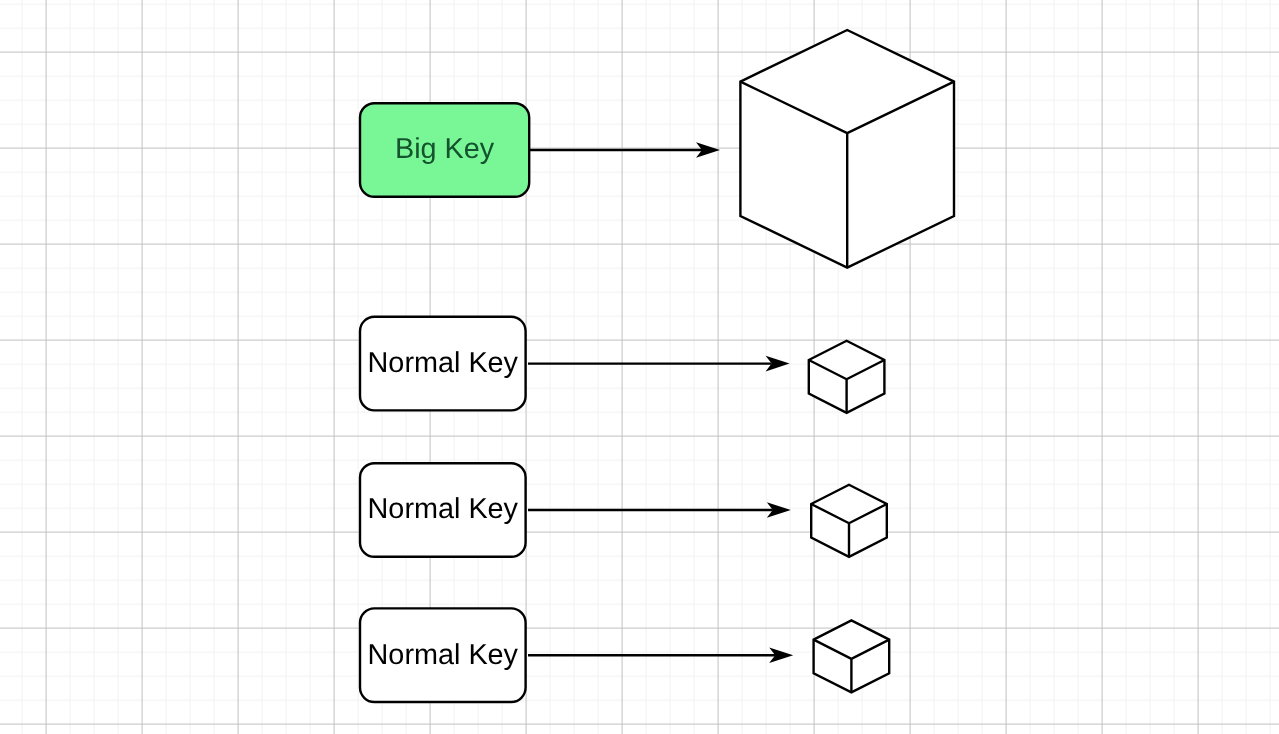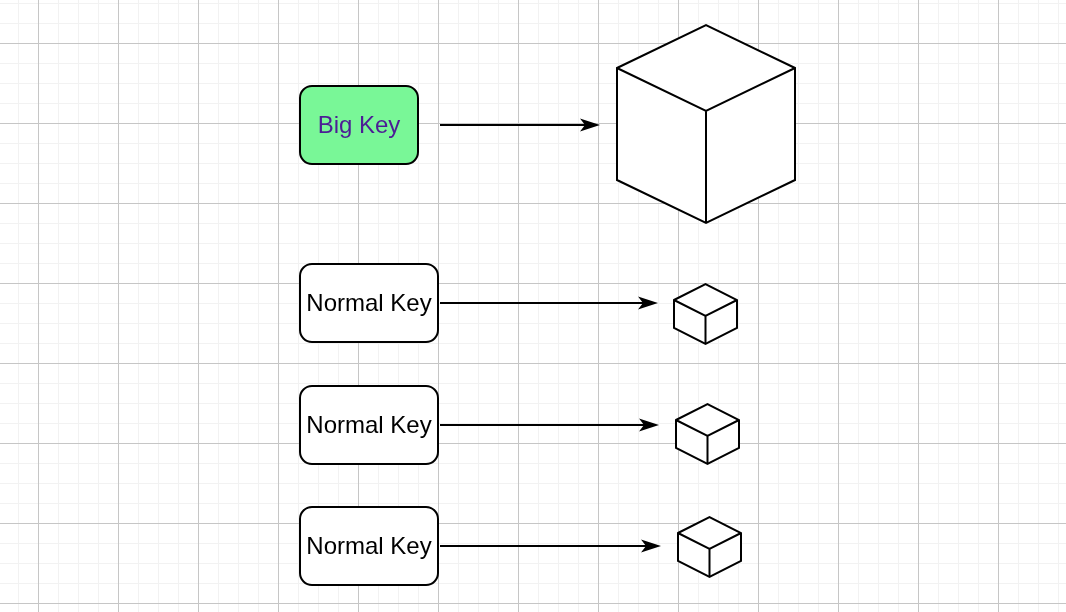--- a/index.html
+++ b/index.html
@@ -63,21 +63,21 @@
       <g>
         <path d="M 440 425 L 644 425" stroke="#000000" stroke-width="2" fill="none"></path>
         <path d="M 659 425 L 639 431.5 L 644 425 L 639 418.5 Z" fill="#000000" stroke="none"></path>
       </g>
       <g>
         <path d="M 440 546 L 646 546" stroke="#000000" stroke-width="2" fill="none"></path>
         <path d="M 661 546 L 641 552.5 L 646 546 L 641 539.5 Z" fill="#000000" stroke="none"></path>
       </g>
     </svg>
   <div class="layer" id="nodes">
-      <div class="node" style="left: 299px; top: 85px; width: 120px; height: 80px; background-color: rgb(121, 247, 151); border-color: rgb(0, 0, 0); color: #4c1d95;">
+      <div class="node" style="left: 299px; top: 85px; width: 143px; height: 80px; background-color: rgb(121, 247, 151); border-color: rgb(0, 0, 0); color: #14532d;">
         <span>Big Key</span>
       </div>
       <div class="node" style="left: 299px; top: 263px; width: 140px; height: 80px; background-color: rgb(255, 255, 255); border-color: rgb(0, 0, 0); color: rgb(0, 0, 0);">
         <span>Normal Key</span>
       </div>
       <div class="node" style="left: 299px; top: 385px; width: 140px; height: 80px; background-color: rgb(255, 255, 255); border-color: rgb(0, 0, 0); color: rgb(0, 0, 0);">
         <span>Normal Key</span>
       </div>
       <div class="node" style="left: 299px; top: 506px; width: 140px; height: 80px; background-color: rgb(255, 255, 255); border-color: rgb(0, 0, 0); color: rgb(0, 0, 0);">
         <span>Normal Key</span>

